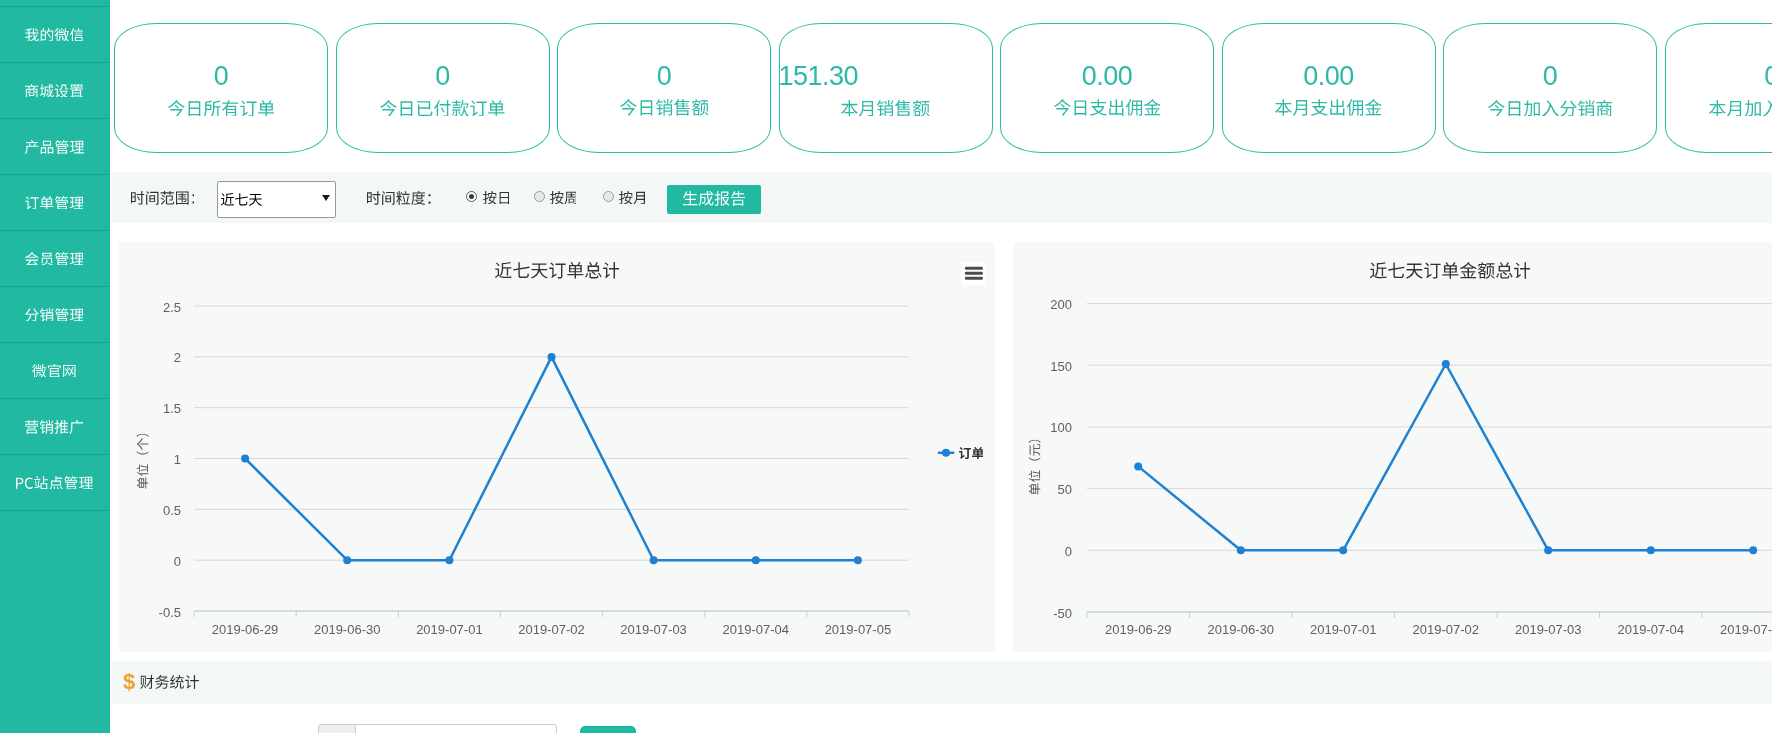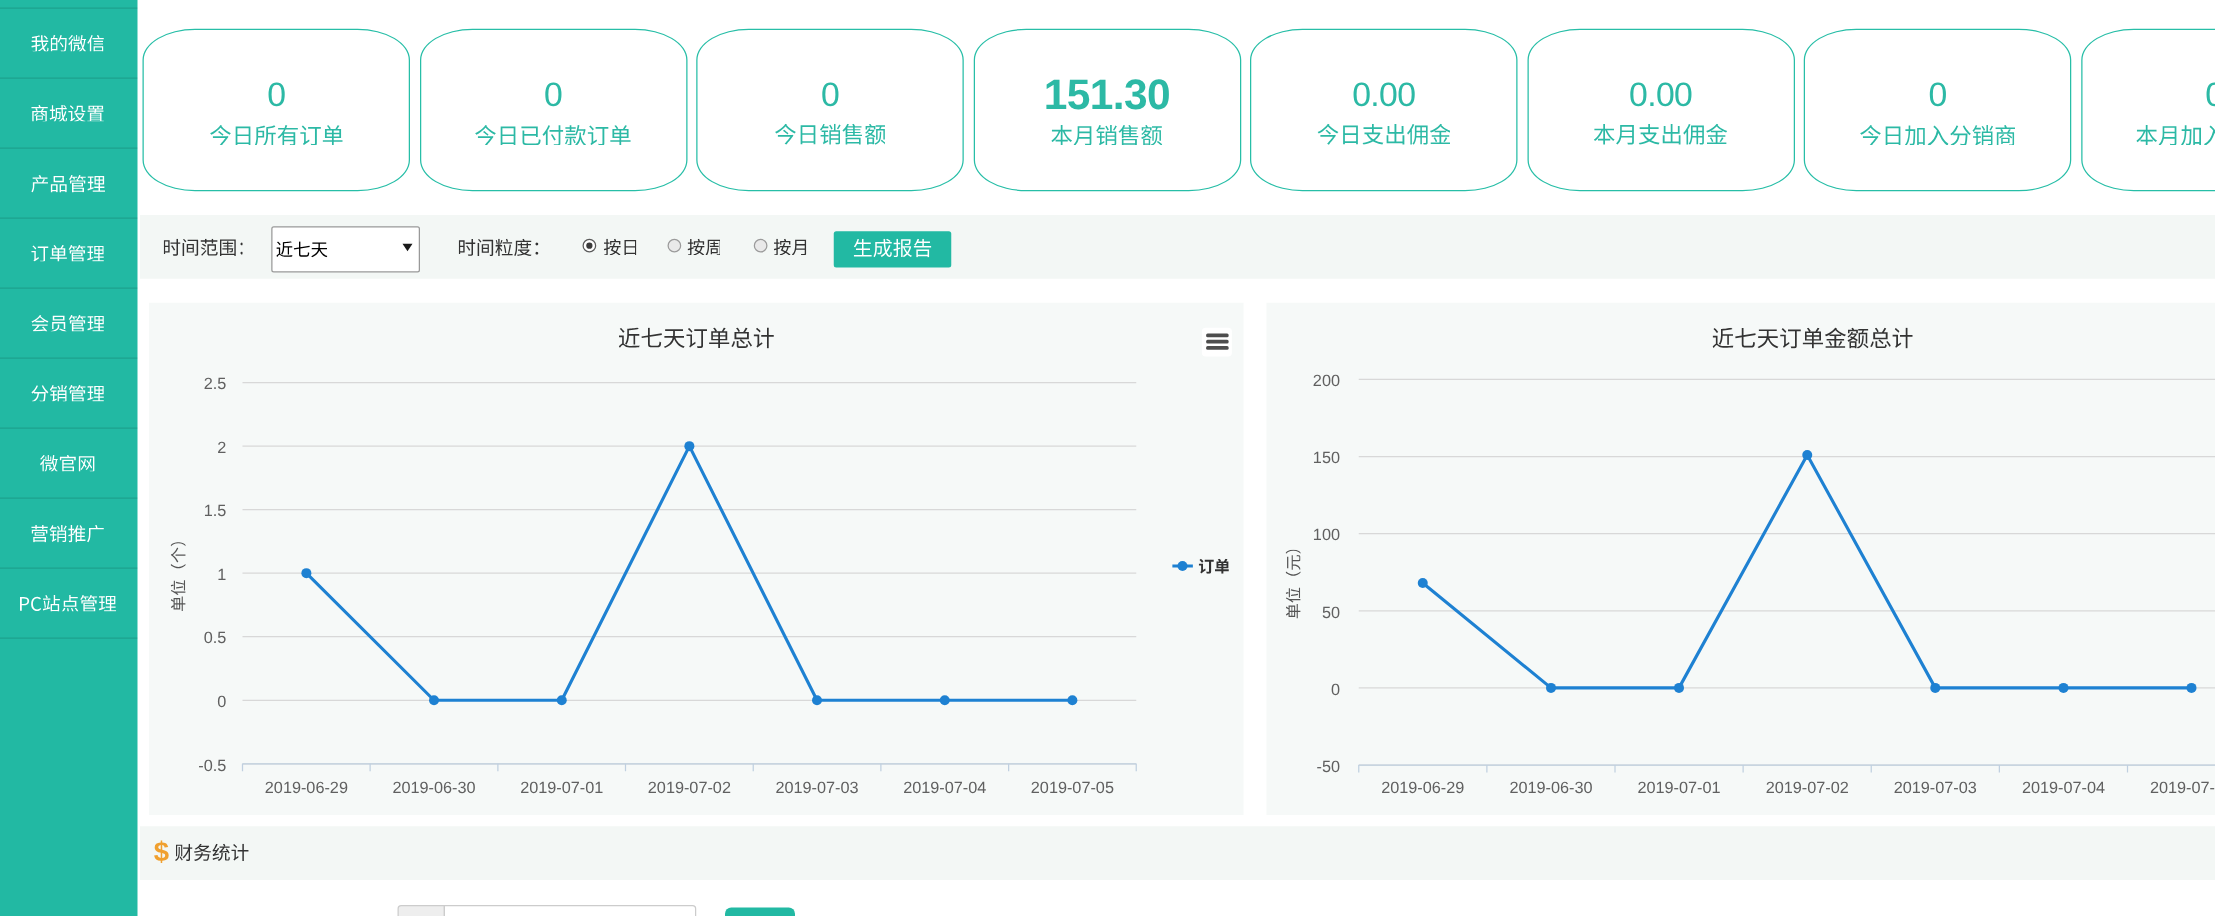--- a/index.html
+++ b/index.html
@@ -53,21 +53,21 @@
 <div class="abs" style="left:335.5px;top:62.5px;width:214px;text-align:center;font-size:27px;letter-spacing:-0.5px;color:#2cb9a5;line-height:27px;">0</div>
 <div class="t" style="left:380.2px;top:99.5px;"><svg width="124.5" height="16.7" viewBox="0 0 124.5 16.7">
       <path d="M2.3 9H13.5V10.4H2.3ZM6.4 5.6 7.3 4.8Q7.9 5.2 8.6 5.8Q9.2 6.3 9.8 6.8Q10.4 7.3 10.8 7.7L9.8 8.6Q9.5 8.2 8.9 7.7Q8.3 7.2 7.7 6.6Q7 6.1 6.4 5.6ZM8.9 0.7Q9.6 1.6 10.5 2.4Q11.4 3.3 12.5 4Q13.5 4.8 14.6 5.5Q15.7 6.1 16.7 6.6Q16.6 6.7 16.4 6.9Q16.2 7.1 16 7.4Q15.8 7.6 15.7 7.8Q14.7 7.3 13.6 6.6Q12.5 5.8 11.5 5Q10.4 4.1 9.4 3.2Q8.5 2.3 7.8 1.3ZM8.3 0 9.6 0.6Q8.6 2.1 7.2 3.5Q5.8 4.8 4.3 5.9Q2.7 7.1 1 7.9Q0.9 7.6 0.6 7.3Q0.3 6.9 0 6.7Q1.6 6 3.2 4.9Q4.7 3.9 6.1 2.6Q7.4 1.4 8.3 0ZM13.3 9H13.5L13.8 8.9L14.8 9.4Q14.3 10.2 13.6 11.1Q12.9 12 12.1 13Q11.3 13.9 10.5 14.9Q9.8 15.9 9.1 16.7L7.7 16.1Q8.4 15.3 9.2 14.3Q10 13.3 10.8 12.4Q11.5 11.4 12.2 10.6Q12.8 9.8 13.3 9.1Z M20.5 1.3H32.3V16.4H30.9V2.7H21.9V16.5H20.5ZM21.5 7.6H31.5V8.9H21.5ZM21.4 14H31.5V15.3H21.4Z M38 4.4H39.4V13.4Q39.4 14 39.6 14.3Q39.7 14.6 40.3 14.7Q40.8 14.8 41.8 14.8Q42 14.8 42.7 14.8Q43.4 14.8 44.2 14.8Q45.1 14.8 45.9 14.8Q46.8 14.8 47.5 14.8Q48.2 14.8 48.6 14.8Q49.4 14.8 49.8 14.7Q50.3 14.6 50.5 14.2Q50.8 13.8 50.9 13.1Q51 12.4 51.1 11.3Q51.3 11.4 51.6 11.6Q51.8 11.7 52.1 11.8Q52.3 11.8 52.5 11.9Q52.4 13.1 52.2 14Q52 14.8 51.5 15.3Q51.1 15.8 50.4 16Q49.7 16.2 48.6 16.2Q48.4 16.2 47.9 16.2Q47.4 16.2 46.7 16.2Q46 16.2 45.2 16.2Q44.4 16.2 43.7 16.2Q43 16.2 42.5 16.2Q42 16.2 41.8 16.2Q40.4 16.2 39.5 15.9Q38.7 15.7 38.3 15.1Q38 14.5 38 13.4ZM38.7 7.3H49.4V8.7H38.7ZM37.1 1.2H50.2V9.6H48.8V2.6H37.1Z M59.6 4.1H70.5V5.5H59.6ZM66.9 0.3H68.3V14.8Q68.3 15.6 68 16Q67.8 16.3 67.3 16.5Q66.8 16.6 65.8 16.7Q64.9 16.7 63.4 16.7Q63.4 16.5 63.3 16.3Q63.2 16 63.1 15.8Q63 15.5 62.9 15.4Q63.6 15.4 64.3 15.4Q65.1 15.4 65.6 15.4Q66.1 15.4 66.3 15.4Q66.6 15.4 66.8 15.3Q66.9 15.1 66.9 14.8ZM60.7 7.9 61.9 7.4Q62.4 8.1 62.9 8.9Q63.4 9.7 63.8 10.5Q64.3 11.2 64.6 11.8L63.3 12.5Q63.1 11.9 62.6 11.1Q62.2 10.3 61.7 9.5Q61.2 8.7 60.7 7.9ZM56.7 5 58.1 3.7 58.1 3.7V16.6H56.7ZM58.7 0.2 60 0.6Q59.4 2.2 58.6 3.7Q57.8 5.2 56.8 6.6Q55.9 7.9 54.9 8.9Q54.8 8.7 54.7 8.5Q54.5 8.2 54.3 8Q54.2 7.7 54 7.6Q55 6.7 55.8 5.5Q56.7 4.3 57.4 3Q58.2 1.6 58.7 0.2Z M83.6 6H84.8V6.8Q84.8 7.9 84.7 9.1Q84.6 10.3 84.3 11.6Q83.9 12.9 83.2 14.2Q82.4 15.5 81.1 16.7Q81 16.6 80.8 16.4Q80.6 16.2 80.5 16.1Q80.3 15.9 80.1 15.8Q81.3 14.7 82 13.5Q82.7 12.4 83 11.2Q83.4 10 83.5 8.8Q83.6 7.7 83.6 6.8ZM84.7 8.2Q85 9.8 85.6 11.3Q86.1 12.7 86.9 13.8Q87.7 14.9 88.8 15.5Q88.7 15.7 88.5 15.9Q88.3 16.1 88.2 16.3Q88 16.5 87.9 16.7Q86.7 15.9 85.9 14.7Q85.1 13.5 84.5 11.8Q84 10.2 83.6 8.4ZM72.3 1.8H80.6V3H72.3ZM72.1 9.5H80.8V10.7H72.1ZM72.7 4.5H80.2V5.7H72.7ZM72.9 7H80V8.2H72.9ZM75.8 10H77.1V15.3Q77.1 15.7 77 16Q76.9 16.3 76.5 16.4Q76.2 16.6 75.7 16.6Q75.2 16.7 74.4 16.7Q74.4 16.4 74.3 16.1Q74.1 15.7 74 15.5Q74.6 15.5 75 15.5Q75.4 15.5 75.6 15.5Q75.8 15.5 75.8 15.3ZM75.8 0.2H77.1V5.3H75.8ZM73.6 11.3 74.7 11.6Q74.4 12.6 73.9 13.6Q73.5 14.7 73 15.5Q72.8 15.3 72.5 15.2Q72.2 15 72 14.9Q72.4 14.2 72.9 13.2Q73.3 12.2 73.6 11.3ZM78.1 11.7 79.2 11.3Q79.4 11.8 79.7 12.3Q80 12.8 80.2 13.3Q80.4 13.8 80.6 14.1L79.5 14.6Q79.3 14.3 79.1 13.8Q78.9 13.3 78.7 12.7Q78.4 12.2 78.1 11.7ZM82.1 3.4H87.5V4.6H82.1ZM82.2 0.1 83.5 0.3Q83.3 1.9 82.9 3.3Q82.6 4.8 82.1 6.1Q81.7 7.4 81.1 8.4Q81 8.3 80.8 8.1Q80.6 7.9 80.3 7.8Q80.1 7.7 80 7.6Q80.6 6.7 81 5.5Q81.4 4.3 81.7 2.9Q82 1.6 82.2 0.1ZM87.2 3.4H87.4L87.6 3.3L88.5 3.6Q88.4 4.4 88.1 5.3Q87.9 6.1 87.7 6.9Q87.4 7.7 87.2 8.3L86.1 8Q86.3 7.4 86.5 6.7Q86.7 5.9 86.9 5.1Q87.1 4.3 87.2 3.6Z M91.4 1.3 92.3 0.5Q92.8 0.9 93.4 1.5Q93.9 2 94.4 2.5Q94.8 3 95.1 3.4L94.2 4.4Q93.9 4 93.4 3.4Q93 2.9 92.4 2.3Q91.9 1.8 91.4 1.3ZM90.3 5.8H94.3V7.1H90.3ZM96.5 1.6H106.7V3H96.5ZM102 2.1H103.5V14.7Q103.5 15.4 103.3 15.8Q103.1 16.1 102.6 16.3Q102.1 16.5 101.2 16.5Q100.4 16.6 99.1 16.6Q99.1 16.4 99 16.1Q98.9 15.9 98.8 15.6Q98.6 15.3 98.5 15.1Q99.2 15.2 99.8 15.2Q100.4 15.2 100.9 15.2Q101.4 15.2 101.6 15.2Q101.8 15.1 101.9 15Q102 14.9 102 14.7ZM93.1 16.2 92.8 14.9 93.2 14.3 97.3 11.7Q97.3 11.9 97.4 12.1Q97.4 12.3 97.5 12.5Q97.6 12.7 97.7 12.9Q96.3 13.9 95.4 14.5Q94.5 15.1 94.1 15.4Q93.6 15.7 93.4 15.9Q93.2 16.1 93.1 16.2ZM93.1 16.2Q93 16.1 92.9 15.9Q92.8 15.6 92.6 15.4Q92.5 15.2 92.4 15.1Q92.6 14.9 93 14.5Q93.3 14.1 93.3 13.5V5.8H94.6V14.7Q94.6 14.7 94.5 14.8Q94.3 14.9 94.1 15.1Q93.9 15.3 93.6 15.5Q93.4 15.7 93.2 15.9Q93.1 16.1 93.1 16.2Z M115.6 3.9H117V16.7H115.6ZM111.4 7.4V9.3H121.5V7.4ZM111.4 4.4V6.3H121.5V4.4ZM110 3.2H122.9V10.5H110ZM108.3 12.2H124.5V13.4H108.3ZM111.6 0.7 112.8 0.2Q113.3 0.8 113.9 1.6Q114.4 2.3 114.7 2.9L113.5 3.5Q113.2 2.9 112.7 2.1Q112.2 1.4 111.6 0.7ZM120.1 0.2 121.6 0.7Q121.1 1.5 120.4 2.4Q119.8 3.3 119.3 3.9L118.1 3.5Q118.5 3.1 118.9 2.5Q119.2 1.9 119.6 1.3Q119.9 0.7 120.1 0.2Z" fill="#2cb9a5"></path>
     </svg></div>
 <div class="abs" style="left:557.0px;top:23px;width:214px;height:130px;border:1px solid #27bea7;border-radius:42px/25px;background:#fff;"></div>
 <div class="abs" style="left:557.0px;top:62.5px;width:214px;text-align:center;font-size:27px;letter-spacing:-0.5px;color:#2cb9a5;line-height:27px;">0</div>
 <div class="t" style="left:619.5px;top:99.4px;"><svg width="88.9" height="16.8" viewBox="0 0 88.9 16.8">
       <path d="M2.3 9H13.5V10.4H2.3ZM6.4 5.6 7.3 4.8Q7.9 5.2 8.6 5.8Q9.2 6.3 9.8 6.8Q10.4 7.3 10.8 7.7L9.8 8.6Q9.5 8.2 8.9 7.7Q8.3 7.2 7.7 6.6Q7 6.1 6.4 5.6ZM8.9 0.7Q9.6 1.6 10.5 2.4Q11.4 3.3 12.5 4Q13.5 4.8 14.6 5.5Q15.7 6.1 16.7 6.6Q16.6 6.7 16.4 6.9Q16.2 7.1 16 7.4Q15.8 7.6 15.7 7.8Q14.7 7.3 13.6 6.6Q12.5 5.8 11.5 5Q10.4 4.1 9.4 3.2Q8.5 2.3 7.8 1.3ZM8.3 0 9.6 0.6Q8.6 2.1 7.2 3.5Q5.8 4.8 4.3 5.9Q2.7 7.1 1 7.9Q0.9 7.6 0.6 7.3Q0.3 6.9 0 6.7Q1.6 6 3.2 4.9Q4.7 3.9 6.1 2.6Q7.4 1.4 8.3 0ZM13.3 9H13.5L13.8 8.9L14.8 9.4Q14.3 10.2 13.6 11.1Q12.9 12 12.1 13Q11.3 13.9 10.5 14.9Q9.8 15.9 9.1 16.7L7.7 16.1Q8.4 15.3 9.2 14.3Q10 13.3 10.8 12.4Q11.5 11.4 12.2 10.6Q12.8 9.8 13.3 9.1Z M20.5 1.3H32.3V16.4H30.9V2.7H21.9V16.5H20.5ZM21.5 7.6H31.5V8.9H21.5ZM21.4 14H31.5V15.3H21.4Z M38.6 0.2 39.8 0.5Q39.4 1.5 38.9 2.4Q38.5 3.4 37.9 4.2Q37.3 5.1 36.7 5.7Q36.7 5.6 36.6 5.3Q36.4 5.1 36.3 4.9Q36.2 4.6 36 4.5Q36.9 3.7 37.5 2.6Q38.2 1.4 38.6 0.2ZM38.1 2.3H42.7V3.6H37.9ZM38.9 16.5 38.7 15.3 39.2 14.7 42.4 13Q42.4 13.3 42.5 13.6Q42.6 14 42.6 14.2Q41.5 14.8 40.8 15.2Q40.1 15.6 39.7 15.8Q39.3 16.1 39.2 16.2Q39 16.3 38.9 16.5ZM37.3 5.4H42.4V6.6H37.3ZM36.5 9.1H42.8V10.3H36.5ZM38.9 16.5Q38.8 16.3 38.7 16.1Q38.6 15.9 38.5 15.7Q38.3 15.5 38.2 15.3Q38.5 15.2 38.8 14.8Q39.1 14.4 39.1 13.9V5.7H40.3V15Q40.3 15 40.1 15.2Q39.9 15.3 39.6 15.6Q39.3 15.8 39.1 16Q38.9 16.3 38.9 16.5ZM44.3 8.5H51.4V9.6H44.3ZM44.3 11.6H51.4V12.8H44.3ZM43.5 5.3H51.3V6.5H44.7V16.7H43.5ZM50.8 5.3H52V15Q52 15.5 51.9 15.8Q51.7 16.1 51.3 16.3Q51 16.5 50.3 16.5Q49.7 16.5 48.6 16.5Q48.6 16.3 48.5 15.9Q48.4 15.5 48.2 15.3Q49 15.3 49.6 15.3Q50.2 15.3 50.4 15.3Q50.6 15.3 50.7 15.2Q50.8 15.2 50.8 15ZM47.2 0.1H48.4V6.1H47.2ZM43.3 1.3 44.3 0.8Q44.7 1.3 45 1.8Q45.4 2.4 45.7 3Q46 3.6 46.1 4L45 4.6Q44.8 4.1 44.6 3.6Q44.3 3 44 2.4Q43.6 1.8 43.3 1.3ZM51.3 0.6 52.5 1.2Q52.1 2 51.5 3Q51 3.9 50.5 4.5L49.5 4.1Q49.8 3.6 50.1 3Q50.5 2.4 50.8 1.8Q51.1 1.2 51.3 0.6Z M61.8 0.5 63 0.1Q63.3 0.7 63.7 1.3Q64 2 64.2 2.5L62.9 2.9Q62.7 2.4 62.4 1.7Q62.1 1 61.8 0.5ZM57.2 14.7H67.6V15.9H57.2ZM57.3 4.4H68.3V5.3H57.3ZM57.3 6.6H68.4V7.5H57.3ZM56.5 11.2H68.5V16.7H67.2V12.4H57.8V16.7H56.5ZM57.9 0.1 59.1 0.5Q58.6 1.6 57.9 2.7Q57.3 3.8 56.5 4.7Q55.7 5.7 54.9 6.4Q54.8 6.3 54.6 6.1Q54.5 5.9 54.3 5.7Q54.1 5.5 53.9 5.4Q54.7 4.8 55.5 3.9Q56.2 3.1 56.8 2.1Q57.4 1.1 57.9 0.1ZM62.5 2.6H63.8V9.5H62.5ZM57.9 2.1H69.2V3.1H57.9V10.7H56.5V3.2L57.6 2.1ZM57.2 8.9H69.6V9.9H57.2Z M80.6 1.2H88.5V2.4H80.6ZM84.1 1.9 85.3 2.2Q85 2.9 84.7 3.6Q84.5 4.3 84.2 4.8L83.2 4.6Q83.3 4.2 83.5 3.7Q83.7 3.2 83.8 2.8Q84 2.3 84.1 1.9ZM80.9 4.3H87.9V12.7H86.7V5.4H82.1V12.8H80.9ZM83.9 6.4H85Q85 8.6 84.8 10.3Q84.7 12 84.2 13.2Q83.8 14.5 82.8 15.3Q81.9 16.2 80.3 16.8Q80.2 16.5 80 16.3Q79.8 16 79.6 15.8Q81.1 15.3 81.9 14.5Q82.8 13.8 83.2 12.7Q83.6 11.6 83.7 10Q83.8 8.5 83.9 6.4ZM84.6 13.7 85.4 12.9Q86 13.3 86.6 13.8Q87.3 14.3 87.9 14.8Q88.5 15.3 88.9 15.7L88.1 16.6Q87.7 16.2 87.2 15.7Q86.6 15.2 85.9 14.7Q85.3 14.2 84.6 13.7ZM72.5 1.9H80.3V4.6H79.1V3H73.7V4.6H72.5ZM73.6 11H79.3V16.5H78V12.1H74.9V16.6H73.6ZM74.1 14.9H78.6V16H74.1ZM75.2 3.6 76.4 3.8Q75.9 4.9 75 6Q74.2 7.2 72.9 8.1Q72.8 8 72.7 7.8Q72.5 7.6 72.4 7.5Q72.2 7.3 72.1 7.3Q73.3 6.5 74 5.5Q74.8 4.5 75.2 3.6ZM75.4 4.8H78.6V5.9H74.8ZM78.4 4.8H78.6L78.9 4.8L79.6 5.3Q79 6.7 77.9 7.9Q76.8 9.1 75.4 9.9Q74.1 10.8 72.6 11.3Q72.6 11.2 72.5 10.9Q72.4 10.7 72.3 10.5Q72.2 10.3 72.1 10.1Q73.4 9.7 74.6 9Q75.9 8.2 76.9 7.2Q77.8 6.2 78.4 5.1ZM75.2 0.5 76.5 0.2Q76.7 0.7 77.1 1.2Q77.4 1.8 77.5 2.2L76.3 2.6Q76.1 2.2 75.8 1.6Q75.5 1 75.2 0.5ZM74.1 7.8 74.9 7Q75.6 7.3 76.3 7.7Q77.1 8.1 77.8 8.5Q78.6 8.9 79.3 9.3Q79.9 9.7 80.4 10L79.5 10.9Q79 10.6 78.4 10.2Q77.7 9.8 77 9.4Q76.3 8.9 75.5 8.5Q74.7 8.1 74.1 7.8Z" fill="#2cb9a5"></path>
     </svg></div>
 <div class="abs" style="left:778.5px;top:23px;width:214px;height:130px;border:1px solid #27bea7;border-radius:42px/25px;background:#fff;"></div>
-<div class="abs" style="left:778.5px;top:62.5px;width:214px;text-align:center;font-size:34px;letter-spacing:-0.5px;color:#2cb9a5;line-height:27px;font-weight:bold;">151.30</div>
+<div class="abs" style="left:778.5px;top:62.5px;width:214px;text-align:left;font-size:27px;letter-spacing:-0.5px;color:#2cb9a5;line-height:27px;">151.30</div>
 <div class="t" style="left:841.1px;top:99.5px;"><svg width="88.8" height="16.7" viewBox="0 0 88.8 16.7">
       <path d="M0.5 3.8H16.2V5.2H0.5ZM3.4 11.9H13.2V13.2H3.4ZM7.6 0.1H9V16.6H7.6ZM6.3 4.3 7.5 4.7Q6.8 6.5 5.8 8.3Q4.8 10 3.6 11.4Q2.4 12.8 1 13.7Q0.9 13.6 0.7 13.4Q0.5 13.2 0.3 13Q0.2 12.8 0 12.6Q1.3 11.8 2.5 10.5Q3.7 9.2 4.7 7.6Q5.7 6 6.3 4.3ZM10.3 4.3Q10.9 6 11.9 7.6Q12.9 9.2 14.1 10.5Q15.3 11.7 16.7 12.5Q16.5 12.7 16.3 12.9Q16.1 13.1 15.9 13.3Q15.8 13.5 15.6 13.7Q14.2 12.8 13 11.4Q11.8 10 10.8 8.3Q9.8 6.6 9.1 4.7Z M21.9 1H31.3V2.3H21.9ZM21.9 5.3H31.4V6.6H21.9ZM21.7 9.7H31.3V11H21.7ZM21.1 1H22.4V6.5Q22.4 7.7 22.3 9Q22.2 10.4 21.8 11.7Q21.5 13.1 20.8 14.3Q20 15.6 18.9 16.6Q18.8 16.5 18.6 16.3Q18.4 16.1 18.2 15.9Q18 15.7 17.9 15.6Q18.9 14.7 19.6 13.5Q20.2 12.4 20.5 11.2Q20.9 10 21 8.8Q21.1 7.6 21.1 6.5ZM30.7 1H32.1V14.6Q32.1 15.3 31.9 15.7Q31.7 16.1 31.2 16.3Q30.6 16.4 29.7 16.5Q28.8 16.5 27.3 16.5Q27.3 16.3 27.2 16.1Q27.1 15.8 27 15.5Q26.9 15.3 26.8 15.1Q27.5 15.1 28.2 15.1Q28.9 15.1 29.4 15.1Q29.9 15.1 30.1 15.1Q30.4 15.1 30.6 15Q30.7 14.9 30.7 14.6Z M38.5 0.1 39.7 0.4Q39.4 1.4 38.9 2.4Q38.4 3.3 37.9 4.1Q37.3 5 36.7 5.6Q36.6 5.5 36.5 5.2Q36.4 5 36.3 4.8Q36.1 4.5 36 4.4Q36.8 3.6 37.5 2.5Q38.1 1.3 38.5 0.1ZM38.1 2.2H42.7V3.5H37.8ZM38.8 16.4 38.6 15.2 39.1 14.6 42.3 12.9Q42.4 13.2 42.5 13.5Q42.5 13.9 42.6 14.1Q41.5 14.7 40.8 15.1Q40.1 15.5 39.7 15.7Q39.3 16 39.1 16.1Q38.9 16.3 38.8 16.4ZM37.2 5.3H42.4V6.5H37.2ZM36.4 9H42.8V10.2H36.4ZM38.8 16.4Q38.8 16.2 38.7 16Q38.5 15.8 38.4 15.6Q38.3 15.4 38.2 15.2Q38.4 15.1 38.7 14.7Q39 14.4 39 13.8V5.7H40.3V14.9Q40.3 14.9 40.1 15.1Q39.8 15.2 39.5 15.5Q39.3 15.7 39 15.9Q38.8 16.2 38.8 16.4ZM44.2 8.4H51.3V9.5H44.2ZM44.2 11.5H51.4V12.7H44.2ZM43.5 5.2H51.3V6.4H44.7V16.6H43.5ZM50.7 5.2H52V14.9Q52 15.4 51.8 15.7Q51.7 16 51.3 16.2Q50.9 16.4 50.3 16.4Q49.6 16.4 48.6 16.4Q48.6 16.2 48.4 15.8Q48.3 15.5 48.2 15.2Q48.9 15.2 49.6 15.2Q50.2 15.2 50.4 15.2Q50.6 15.2 50.6 15.1Q50.7 15.1 50.7 14.9ZM47.1 0H48.4V6H47.1ZM43.2 1.2 44.3 0.7Q44.6 1.2 45 1.8Q45.3 2.3 45.6 2.9Q45.9 3.5 46.1 3.9L44.9 4.5Q44.8 4.1 44.5 3.5Q44.2 2.9 43.9 2.3Q43.6 1.7 43.2 1.2ZM51.3 0.5 52.5 1.1Q52 1.9 51.5 2.9Q50.9 3.8 50.4 4.5L49.4 4Q49.7 3.5 50.1 2.9Q50.4 2.3 50.8 1.7Q51.1 1.1 51.3 0.5Z M61.7 0.4 62.9 0Q63.3 0.6 63.6 1.2Q64 1.9 64.1 2.4L62.8 2.8Q62.7 2.3 62.4 1.6Q62 1 61.7 0.4ZM57.2 14.6H67.5V15.8H57.2ZM57.2 4.3H68.3V5.2H57.2ZM57.2 6.5H68.3V7.4H57.2ZM56.5 11.2H68.5V16.6H67.1V12.3H57.8V16.6H56.5ZM57.8 0 59.1 0.4Q58.6 1.5 57.9 2.6Q57.2 3.7 56.4 4.7Q55.7 5.6 54.9 6.3Q54.8 6.2 54.6 6Q54.4 5.8 54.2 5.6Q54 5.4 53.9 5.3Q54.7 4.7 55.4 3.8Q56.2 3 56.8 2Q57.4 1 57.8 0ZM62.4 2.5H63.7V9.4H62.4ZM57.8 2H69.2V3H57.8V10.6H56.5V3.1L57.5 2ZM57.1 8.8H69.6V9.8H57.1Z M80.6 1.1H88.5V2.3H80.6ZM84.1 1.8 85.2 2.1Q85 2.8 84.7 3.5Q84.4 4.2 84.2 4.8L83.1 4.5Q83.3 4.1 83.5 3.6Q83.6 3.2 83.8 2.7Q84 2.2 84.1 1.8ZM80.9 4.2H87.8V12.6H86.6V5.3H82V12.7H80.9ZM83.8 6.3H85Q84.9 8.5 84.8 10.2Q84.6 11.9 84.2 13.1Q83.7 14.4 82.8 15.2Q81.9 16.1 80.3 16.7Q80.2 16.4 80 16.2Q79.8 15.9 79.6 15.7Q81 15.2 81.9 14.4Q82.7 13.7 83.1 12.6Q83.5 11.5 83.7 9.9Q83.8 8.4 83.8 6.3ZM84.6 13.6 85.3 12.8Q85.9 13.2 86.6 13.7Q87.3 14.2 87.8 14.7Q88.4 15.2 88.8 15.6L88.1 16.5Q87.7 16.1 87.1 15.6Q86.5 15.1 85.9 14.6Q85.2 14.1 84.6 13.6ZM72.4 1.8H80.3V4.5H79V2.9H73.6V4.5H72.4ZM73.6 11H79.2V16.4H78V12.1H74.8V16.5H73.6ZM74.1 14.8H78.5V15.9H74.1ZM75.2 3.5 76.4 3.7Q75.9 4.8 75 6Q74.1 7.1 72.8 8Q72.8 7.9 72.6 7.7Q72.5 7.6 72.3 7.4Q72.2 7.2 72.1 7.2Q73.2 6.4 74 5.4Q74.8 4.4 75.2 3.5ZM75.3 4.7H78.6V5.8H74.8ZM78.3 4.7H78.6L78.8 4.7L79.6 5.2Q78.9 6.6 77.8 7.8Q76.7 9 75.4 9.8Q74 10.7 72.6 11.3Q72.5 11.1 72.4 10.8Q72.3 10.6 72.2 10.4Q72.1 10.2 72 10Q73.4 9.6 74.6 8.9Q75.8 8.1 76.8 7.1Q77.8 6.2 78.3 5ZM75.2 0.4 76.4 0.1Q76.7 0.6 77 1.2Q77.3 1.7 77.5 2.1L76.2 2.5Q76.1 2.1 75.8 1.5Q75.5 0.9 75.2 0.4ZM74 7.7 74.9 6.9Q75.5 7.2 76.3 7.6Q77 8 77.8 8.4Q78.6 8.8 79.2 9.2Q79.9 9.6 80.3 9.9L79.4 10.8Q79 10.5 78.3 10.1Q77.7 9.7 77 9.3Q76.2 8.9 75.4 8.4Q74.7 8 74 7.7Z" fill="#2cb9a5"></path>
     </svg></div>
 <div class="abs" style="left:1000.0px;top:23px;width:214px;height:130px;border:1px solid #27bea7;border-radius:42px/25px;background:#fff;"></div>
 <div class="abs" style="left:1000.0px;top:62.5px;width:214px;text-align:center;font-size:27px;letter-spacing:-0.5px;color:#2cb9a5;line-height:27px;">0.00</div>
 <div class="t" style="left:1053.5px;top:99.4px;"><svg width="106.9" height="16.8" viewBox="0 0 106.9 16.8">
       <path d="M2.3 9H13.5V10.4H2.3ZM6.4 5.7 7.3 4.9Q7.9 5.3 8.6 5.8Q9.2 6.3 9.8 6.8Q10.4 7.3 10.8 7.7L9.8 8.7Q9.5 8.3 8.9 7.8Q8.3 7.2 7.7 6.7Q7 6.1 6.4 5.7ZM8.9 0.8Q9.6 1.6 10.5 2.5Q11.4 3.3 12.5 4.1Q13.5 4.9 14.6 5.5Q15.7 6.2 16.7 6.6Q16.6 6.7 16.4 7Q16.2 7.2 16 7.4Q15.8 7.6 15.7 7.8Q14.7 7.3 13.6 6.6Q12.5 5.9 11.5 5Q10.4 4.2 9.4 3.2Q8.5 2.3 7.8 1.4ZM8.3 0 9.6 0.7Q8.6 2.1 7.2 3.5Q5.8 4.8 4.3 6Q2.7 7.1 1 7.9Q0.9 7.7 0.6 7.3Q0.3 7 0 6.7Q1.6 6 3.2 5Q4.7 3.9 6.1 2.7Q7.4 1.4 8.3 0ZM13.3 9H13.5L13.8 8.9L14.8 9.5Q14.3 10.2 13.6 11.1Q12.9 12 12.1 13Q11.3 14 10.5 14.9Q9.8 15.9 9.1 16.8L7.7 16.1Q8.4 15.3 9.2 14.3Q10 13.4 10.8 12.4Q11.5 11.5 12.2 10.6Q12.8 9.8 13.3 9.2Z M20.5 1.4H32.3V16.4H30.9V2.8H21.9V16.5H20.5ZM21.5 7.6H31.5V9H21.5ZM21.4 14H31.5V15.4H21.4Z M40.4 8.1Q41.9 11.1 45 12.9Q48.2 14.8 52.7 15.3Q52.6 15.5 52.4 15.7Q52.3 16 52.1 16.2Q52 16.4 51.9 16.6Q48.8 16.2 46.3 15.1Q43.9 14.1 42.1 12.4Q40.3 10.8 39.1 8.5ZM37.6 7H49.3V8.4H37.6ZM36.8 2.9H51.9V4.3H36.8ZM43.6 0.2H45V7.6H43.6ZM49 7H49.3L49.5 7L50.5 7.5Q49.6 9.6 48.2 11.2Q46.8 12.7 45 13.8Q43.2 14.9 41.1 15.6Q39 16.3 36.8 16.7Q36.7 16.5 36.6 16.3Q36.4 16.1 36.3 15.8Q36.2 15.6 36 15.4Q38.2 15.1 40.3 14.5Q42.3 13.8 44 12.9Q45.7 11.9 47 10.5Q48.3 9.1 49 7.3Z M61.6 0.2H63.1V15H61.6ZM68 9.2H69.5V16.7H68ZM56.1 1.8H57.5V6.7H67.3V1.8H68.8V8H56.1ZM55.3 9.2H56.7V14.3H68.7V15.7H55.3Z M78.7 1.5H87.3V2.8H78.7ZM78.7 5.7H87.3V6.9H78.7ZM78.6 9.9H87.4V11.1H78.6ZM77.9 1.5H79.2V8Q79.2 9 79.1 10.2Q79 11.3 78.8 12.5Q78.6 13.7 78.1 14.8Q77.7 15.9 77 16.8Q76.9 16.6 76.7 16.5Q76.6 16.3 76.4 16.2Q76.2 16 76 15.9Q76.9 14.8 77.3 13.4Q77.7 12.1 77.8 10.7Q77.9 9.3 77.9 8ZM86.8 1.5H88.1V15.1Q88.1 15.7 88 16Q87.8 16.3 87.5 16.5Q87.1 16.6 86.5 16.7Q85.9 16.7 85 16.7Q84.9 16.4 84.8 16.1Q84.7 15.7 84.6 15.4Q85.2 15.4 85.8 15.5Q86.3 15.5 86.5 15.4Q86.8 15.4 86.8 15.1ZM82.3 2H83.5V16.5H82.3ZM76.1 0.2 77.4 0.6Q76.8 2.1 76 3.6Q75.2 5.1 74.3 6.4Q73.4 7.7 72.4 8.8Q72.4 8.6 72.2 8.3Q72.1 8.1 71.9 7.8Q71.8 7.6 71.7 7.4Q72.6 6.5 73.4 5.4Q74.2 4.2 74.9 2.9Q75.6 1.6 76.1 0.2ZM74.3 4.9 75.5 3.6 75.5 3.6V16.7H74.3Z M93.7 5.6H103V6.8H93.7ZM91.4 9.3H105.4V10.5H91.4ZM90.6 15H106.2V16.2H90.6ZM97.6 6.1H99V15.6H97.6ZM92.9 11.4 94 10.9Q94.4 11.4 94.7 12Q95.1 12.6 95.4 13.2Q95.6 13.7 95.8 14.2L94.6 14.7Q94.5 14.2 94.2 13.7Q93.9 13.1 93.6 12.5Q93.3 11.9 92.9 11.4ZM102.6 10.9 103.8 11.4Q103.3 12.3 102.8 13.2Q102.2 14.1 101.7 14.7L100.7 14.3Q101 13.8 101.3 13.2Q101.7 12.6 102 12Q102.3 11.4 102.6 10.9ZM98.9 0.9Q99.5 1.7 100.5 2.4Q101.4 3.2 102.4 3.8Q103.5 4.5 104.7 5Q105.8 5.5 106.9 5.9Q106.7 6 106.5 6.2Q106.4 6.4 106.2 6.7Q106 6.9 105.9 7.1Q104.8 6.7 103.7 6.1Q102.6 5.5 101.5 4.7Q100.4 4 99.4 3.2Q98.5 2.3 97.8 1.5ZM98.4 0 99.6 0.6Q98.6 2 97.3 3.3Q95.9 4.6 94.2 5.5Q92.6 6.5 90.8 7.1Q90.7 6.8 90.4 6.5Q90.2 6.1 89.9 5.9Q91.6 5.3 93.2 4.5Q94.8 3.6 96.2 2.5Q97.5 1.3 98.4 0Z" fill="#2cb9a5"></path>
     </svg></div>
 <div class="abs" style="left:1221.5px;top:23px;width:214px;height:130px;border:1px solid #27bea7;border-radius:42px/25px;background:#fff;"></div>
 <div class="abs" style="left:1221.5px;top:62.5px;width:214px;text-align:center;font-size:27px;letter-spacing:-0.5px;color:#2cb9a5;line-height:27px;">0.00</div>

